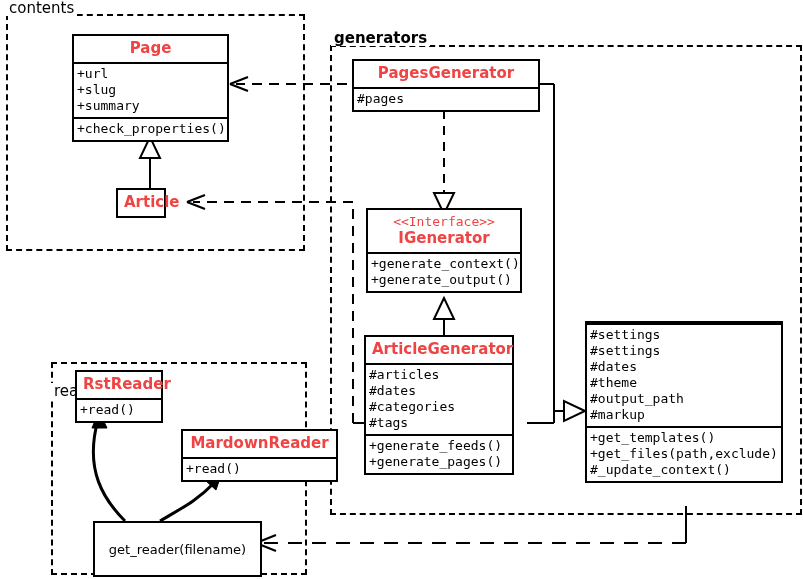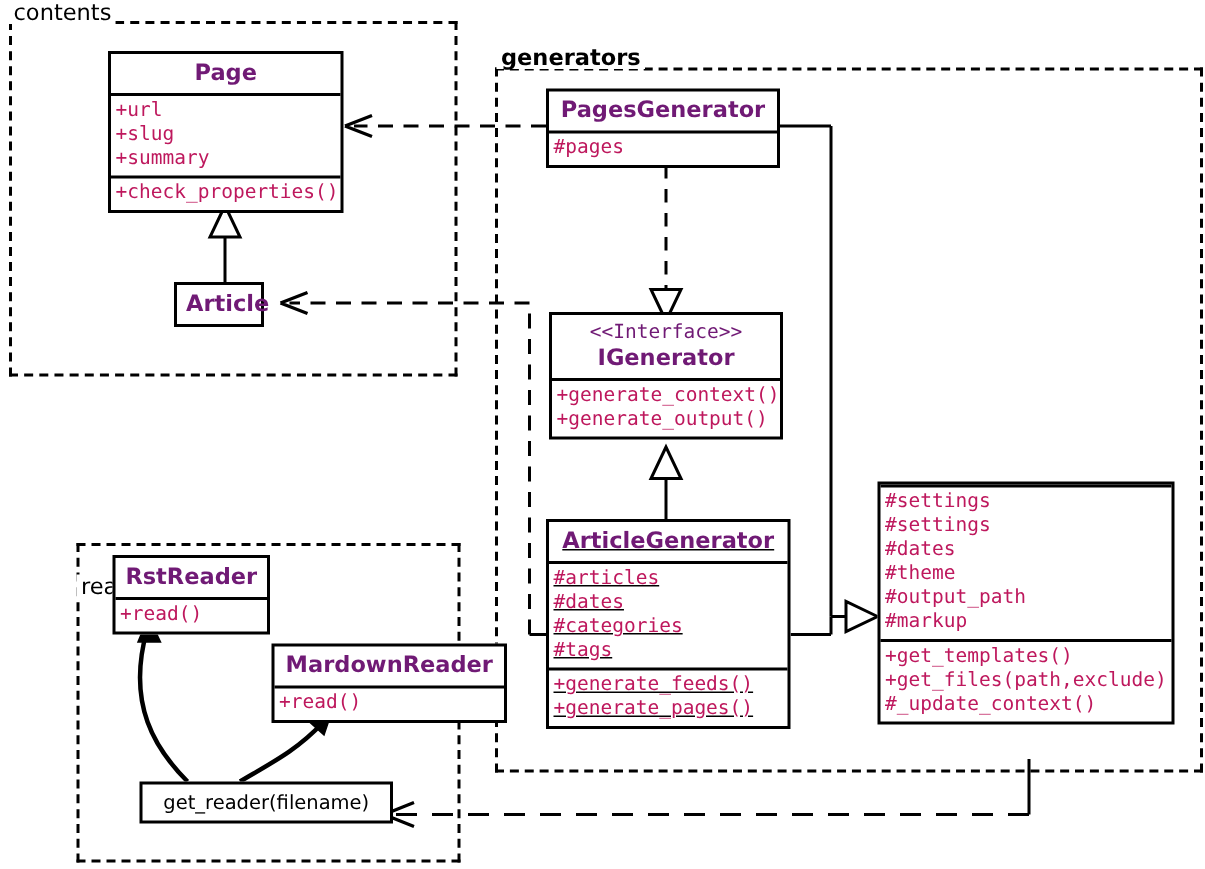--- a/index.html
+++ b/index.html
@@ -51,40 +51,40 @@
     border: 2px solid #000000;
     background: #ffffff;
     z-index: 5;
   }
   .cls-title {
     font-weight: bold;
     font-size: 15px;
     text-align: center;
     padding: 4px 6px 5px 6px;
     line-height: 17px;
-    color: #701a75;
+    color: #ef4444;
     white-space: nowrap;
   }
   .cls-stereo {
     font-weight: normal;
     font-size: 13px;
     font-family: "DejaVu Sans Mono", monospace;
     display: block;
     line-height: 16px;
     text-align: center;
   }
   .cls-sec {
     border-top: 2px solid #000000;
     padding: 2px 2px 3px 3px;
   }
   .cls-sec div {
     font-family: "DejaVu Sans Mono", monospace;
     font-size: 13px;
     line-height: 16px;
-    color: #be185d;
+    color: #000000;
     white-space: nowrap;
   }
   .plainbox {
     position: absolute;
     box-sizing: border-box;
     border: 2px solid #000000;
     background: #ffffff;
     z-index: 5;
     display: flex;
     align-items: center;
@@ -189,43 +189,43 @@
     <div class="cls-sec">
       <div>+url</div>
       <div>+slug</div>
       <div>+summary</div>
     </div>
     <div class="cls-sec">
       <div>+check_properties()</div>
     </div>
   </div>
 
-  <div class="cls" style="left:116px; top:188px; width:60px;">
+  <div class="cls" style="left:116px; top:188px; width:50px;">
     <div class="cls-title">Article</div>
   </div>
 
-  <div class="cls" style="left:364px; top:59px; width:156px;">
+  <div class="cls" style="left:352px; top:59px; width:188px;">
     <div class="cls-title">PagesGenerator</div>
     <div class="cls-sec">
       <div>#pages</div>
     </div>
   </div>
 
   <div class="cls" style="left:366px; top:208px; width:156px;">
     <div class="cls-title">
       <span class="cls-stereo">&lt;&lt;Interface&gt;&gt;</span>
       <span>IGenerator</span>
     </div>
     <div class="cls-sec">
       <div>+generate_context()</div>
       <div>+generate_output()</div>
     </div>
   </div>
 
-  <div class="cls" style="left:364px; top:346px; width:163px;text-decoration:underline;">
+  <div class="cls" style="left:364px; top:335px; width:150px;">
     <div class="cls-title">ArticleGenerator</div>
     <div class="cls-sec">
       <div>#articles</div>
       <div>#dates</div>
       <div>#categories</div>
       <div>#tags</div>
     </div>
     <div class="cls-sec">
       <div>+generate_feeds()</div>
       <div>+generate_pages()</div>
@@ -241,31 +241,31 @@
       <div>#output_path</div>
       <div>#markup</div>
     </div>
     <div class="cls-sec">
       <div>+get_templates()</div>
       <div>+get_files(path,exclude)</div>
       <div>#_update_context()</div>
     </div>
   </div>
 
-  <div class="cls" style="left:75px; top:370px; width:105px;">
+  <div class="cls" style="left:75px; top:370px; width:88px;">
     <div class="cls-title">RstReader</div>
     <div class="cls-sec">
       <div>+read()</div>
     </div>
   </div>
 
   <div class="cls" style="left:137px; top:429px; width:157px;margin-left:44px;">
     <div class="cls-title">MardownReader</div>
     <div class="cls-sec">
       <div>+read()</div>
     </div>
   </div>
 
-  <div class="plainbox" style="left:93px; top:521px; width:169px; height:28px;">
+  <div class="plainbox" style="left:93px; top:521px; width:169px; height:56px;">
     <span>get_reader(filename)</span>
   </div>
 
 </div>
 
 </body></html>

